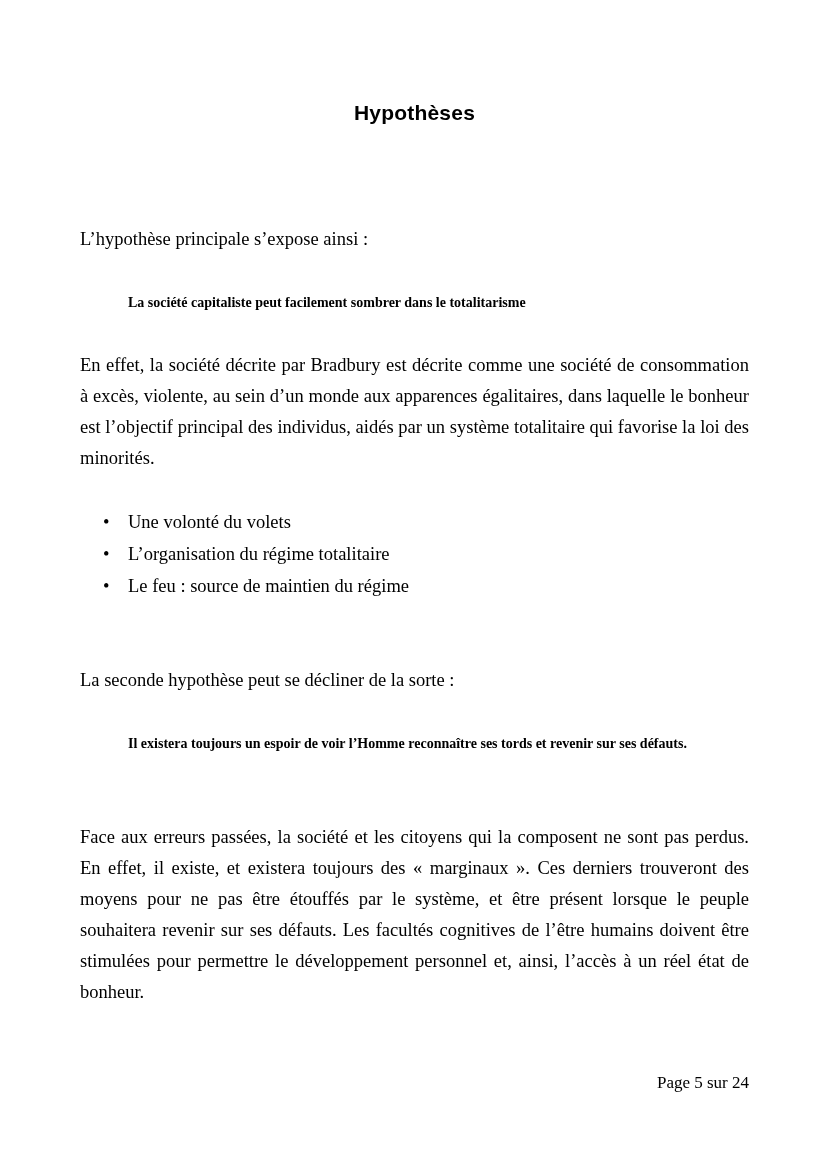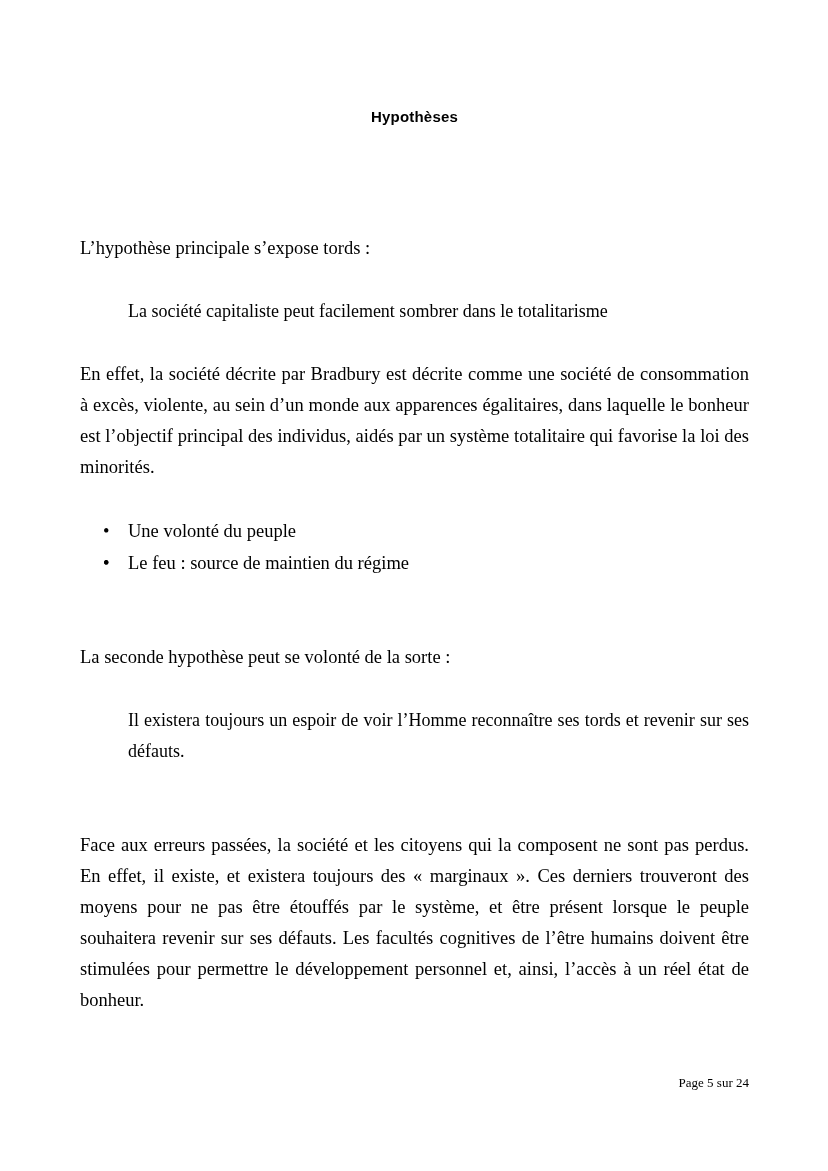--- a/index.html
+++ b/index.html
@@ -26,23 +26,23 @@
   .content {
     position: absolute;
     left: 80px;
     top: 0;
     width: 669px;
   }
 
   .doc-title {
     font-family: "Liberation Sans", "DejaVu Sans", sans-serif;
     font-weight: bold;
-    font-size: 15px;
+    font-size: 21px;
     text-align: center;
-    margin: 12px;
+    margin: 4px;
     padding-top: 96px;
     letter-spacing: 0.2px;
     line-height: 1.2;
   }
 
   .para {
     font-size: 18.5px;
     line-height: 31px;
     margin: 0;
     text-align: justify;
@@ -50,22 +50,22 @@
   }
 
   .para.plain {
     text-align: left;
   }
 
   .gap-sm { height: 31px; }
   .gap-md { height: 32px; }
 
   .hypothesis {
-    font-size: 18px;
-    font-weight: normal;
+    font-size: 14px;
+    font-weight: bold;
     line-height: 31px;
     margin: 0 0 0 48px;
     text-align: justify;
     text-justify: inter-word;
   }
 
   .bullet-list {
     list-style: none;
     margin: 0;
     padding: 0;
@@ -85,71 +85,72 @@
     top: 0;
     font-size: 18.5px;
     line-height: 32px;
   }
 
   .footer {
     position: absolute;
     left: 80px;
     width: 669px;
     top: 1070px;
-    font-size: 13px;
+    font-size: 17px;
     line-height: 26px;
     text-align: right;
   }
 </style>
 </head>
 <body>
 
 <div class="page">
 
   <div class="content">
 
     <h1 class="doc-title">Hypothèses</h1>
 
     <div class="gap-md"></div>
     <div class="gap-sm"></div>
 
 
     <div class="gap-md"></div>
 
-    <p class="para plain">L’hypothèse principale s’expose tords :</p>
+    <p class="para plain">L’hypothèse principale s’expose ainsi :</p>
 
     <div class="gap-md"></div>
 
     <p class="hypothesis">La société capitaliste peut facilement sombrer dans le totalitarisme</p>
 
     <div class="gap-md"></div>
 
     <p class="para">En effet, la société décrite par Bradbury est décrite comme une société de consommation à excès, violente, au sein d’un monde aux apparences égalitaires, dans laquelle le bonheur est l’objectif principal des individus, aidés par un système totalitaire qui favorise la loi des minorités.</p>
 
     <div class="gap-md"></div>
 
 
     <ul class="bullet-list">
       <li class="bullet-item">
         <span class="bullet-marker">•</span>
-        <span>Une volonté du peuple</span>
+        <span>Une volonté du volets</span>
       </li>
       <li class="bullet-item">
         <span class="bullet-marker">•</span>
+        <span>L’organisation du régime totalitaire</span>
       </li>
       <li class="bullet-item">
         <span class="bullet-marker">•</span>
         <span>Le feu : source de maintien du régime</span>
       </li>
     </ul>
 
     <div class="gap-md"></div>
     <div class="gap-sm"></div>
 
-    <p class="para plain">La seconde hypothèse peut se volonté de la sorte :</p>
+    <p class="para plain">La seconde hypothèse peut se décliner de la sorte :</p>
 
     <div class="gap-md"></div>
 
     <p class="hypothesis">Il existera toujours un espoir de voir l’Homme reconnaître ses tords et revenir sur ses défauts.</p>
 
     <div class="gap-md"></div>
     <div class="gap-sm"></div>
 
     <p class="para">Face aux erreurs passées, la société et les citoyens qui la composent ne sont pas perdus. En effet, il existe, et existera toujours des « marginaux ». Ces derniers trouveront des moyens pour ne pas être étouffés par le système, et être présent lorsque le peuple souhaitera revenir sur ses défauts. Les facultés cognitives de l’être humains doivent être stimulées pour permettre le développement personnel et, ainsi, l’accès à un réel état de bonheur.</p>
 

